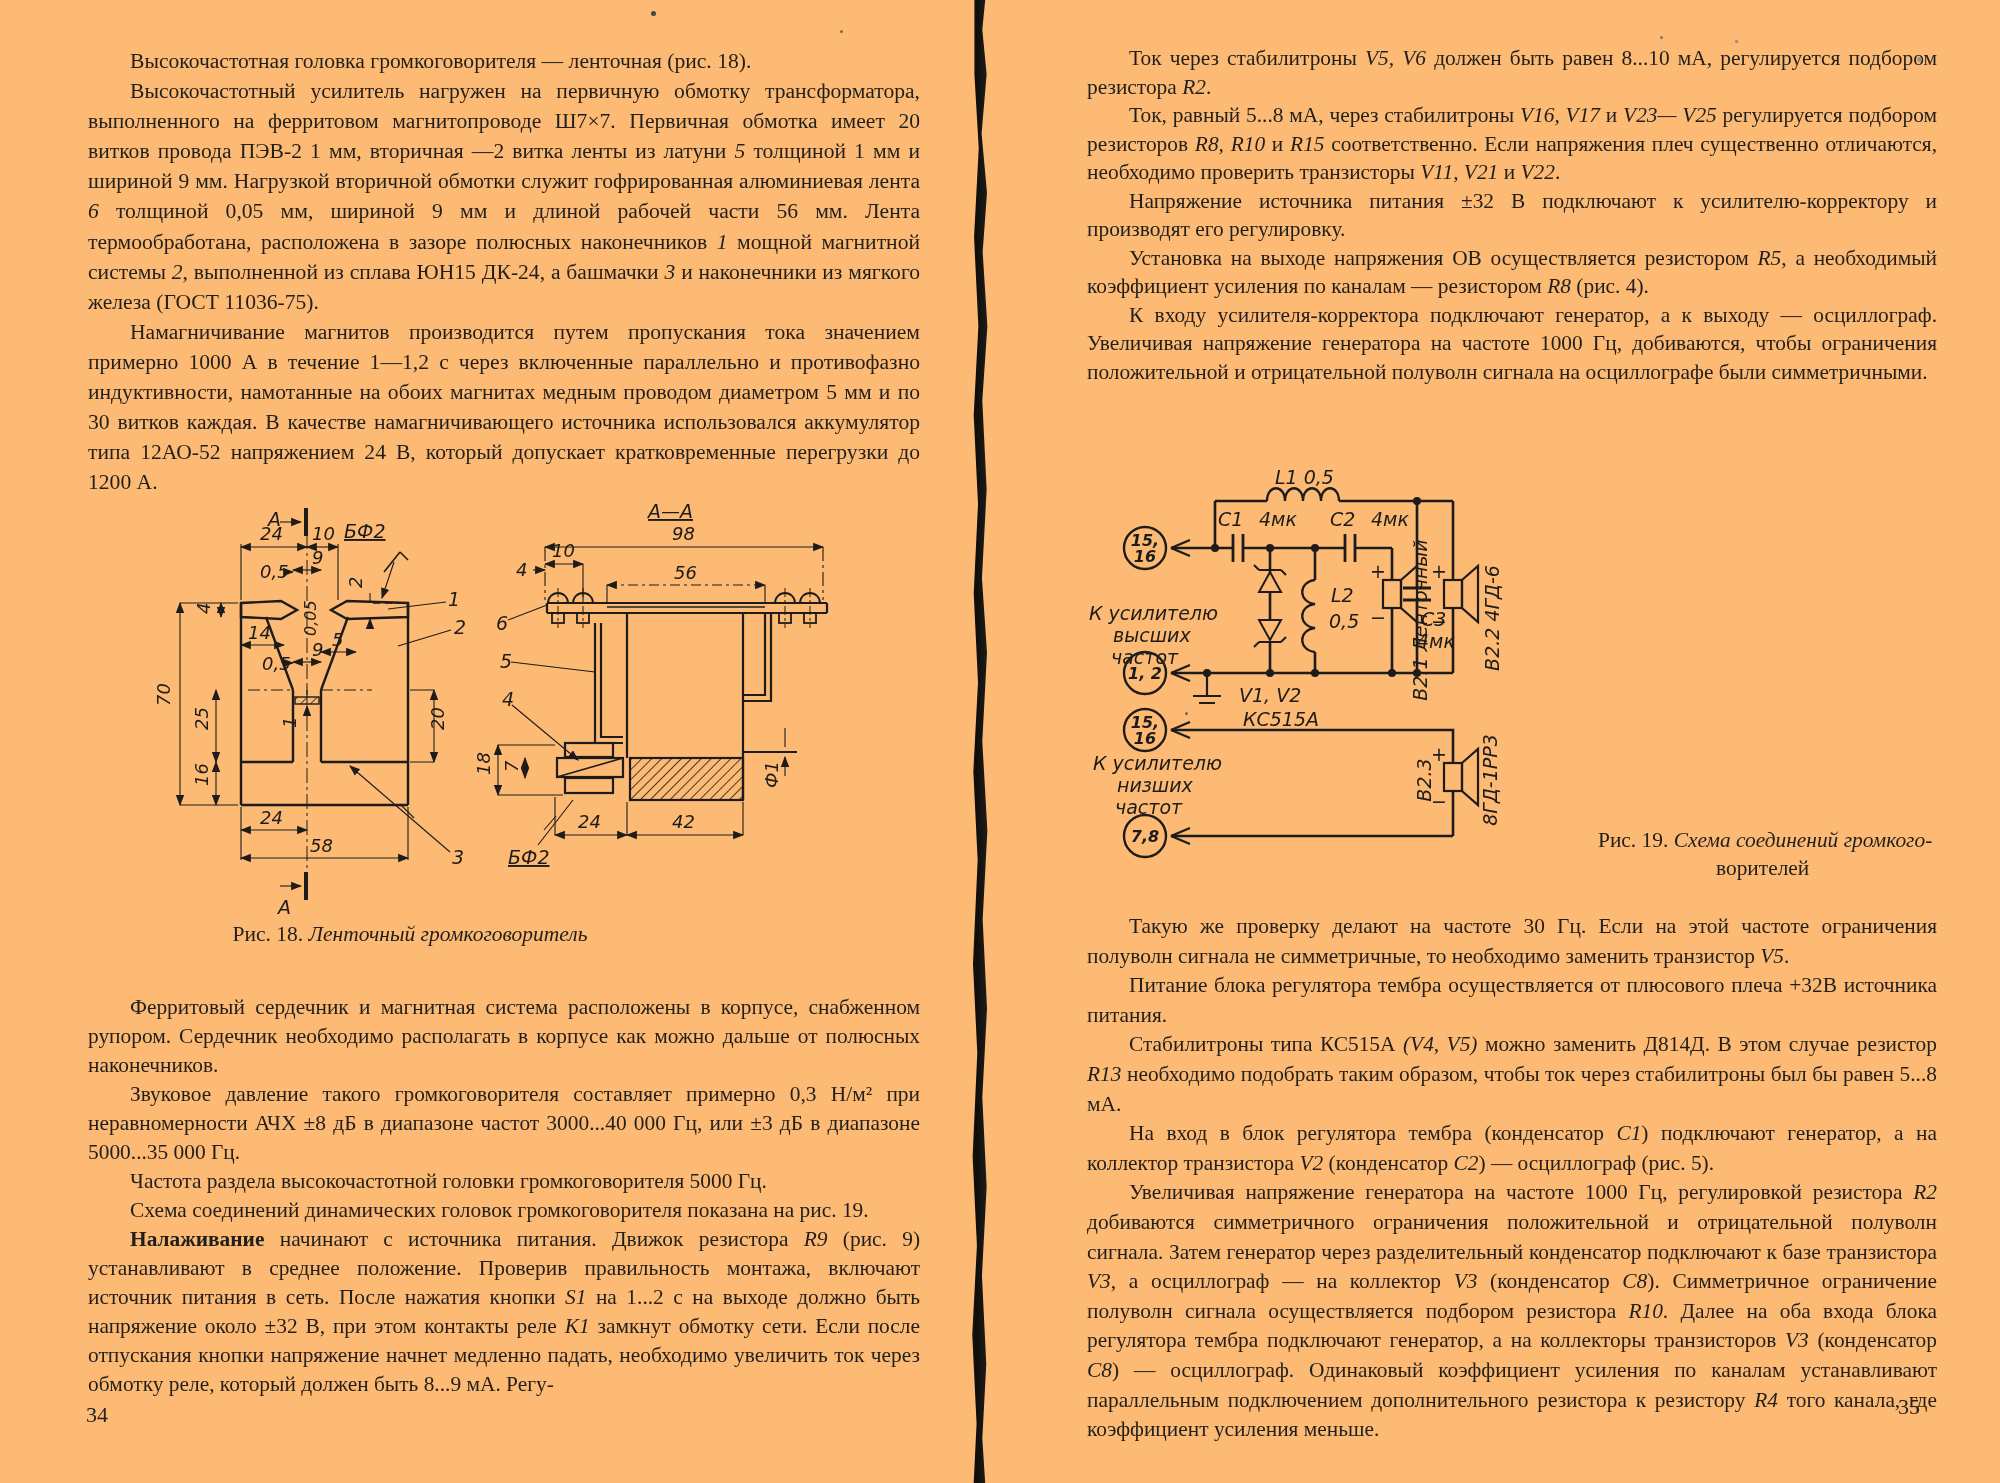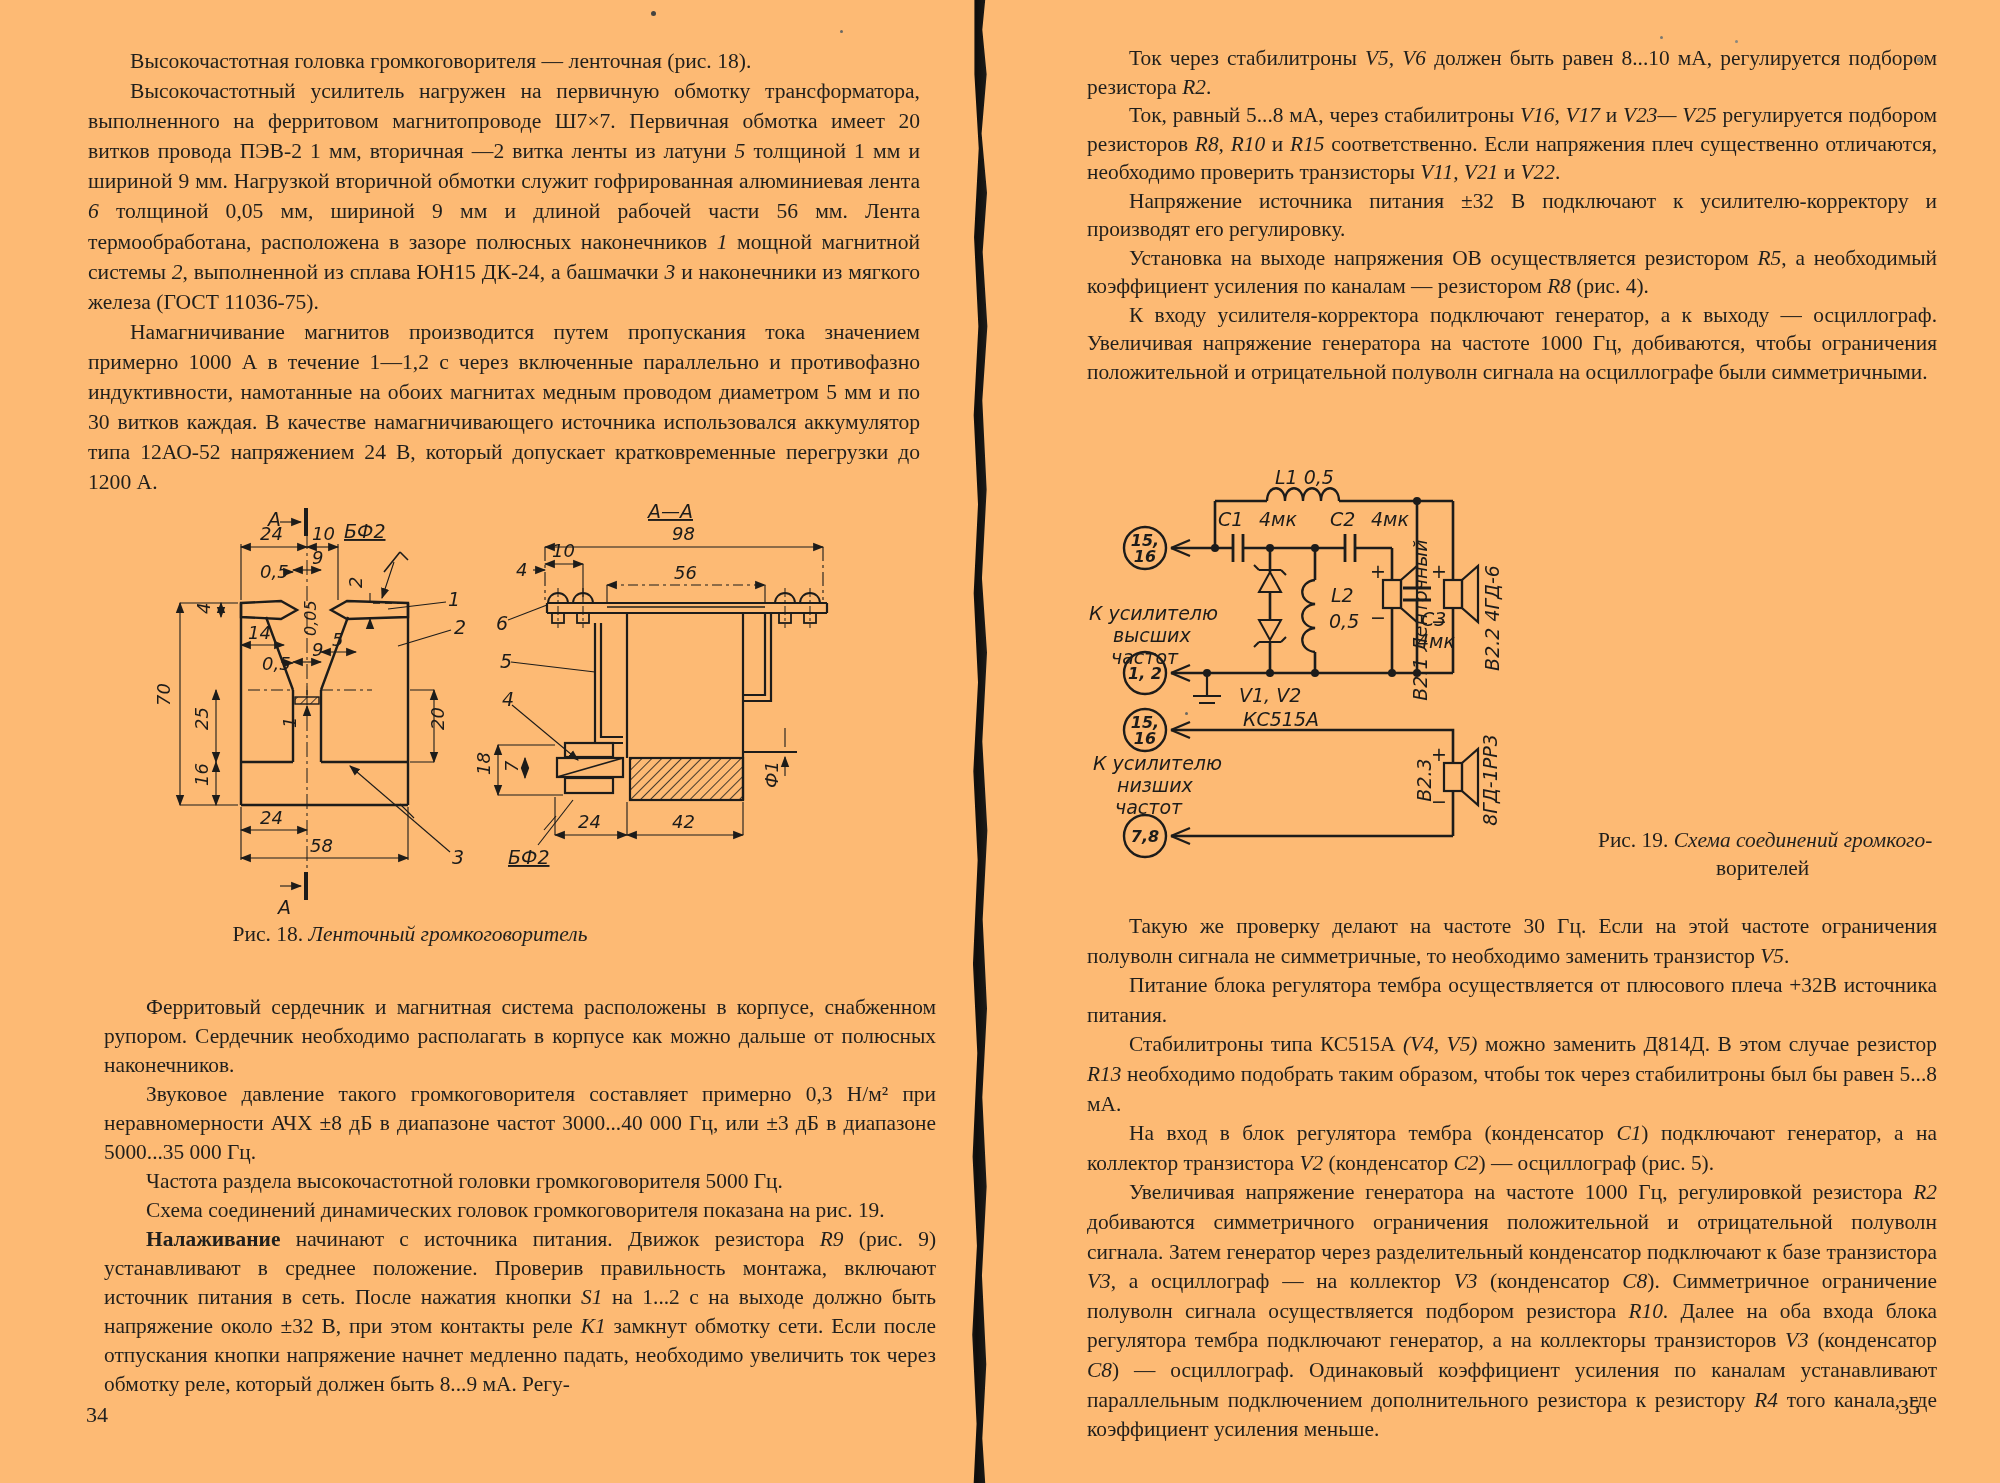--- a/index.html
+++ b/index.html
@@ -4,21 +4,21 @@
 <style>
   html,body{margin:0;padding:0;background:#d8d6d0;}
   .scan{position:relative;width:2000px;height:1483px;background:#fdba74;overflow:hidden;
         font-family:"Liberation Serif",serif;color:#201f1c;}
   
   .col{position:absolute;text-align:justify;}
   .col p{margin:0;text-indent:42px;hyphens:none;}
   .col p i{font-style:italic;}
   .col p b{font-weight:bold;}
   .col-lt{left:88px;top:46px;width:832px;font-size:21.6px;line-height:30.1px;}
-  .col-lb{left:88px;top:993px;width:832px;font-size:21.4px;line-height:29px;margin-left:16px;}
+  .col-lb{left:88px;top:993px;width:832px;font-size:21.4px;line-height:29px;}
   .col-rt{left:1087px;top:44px;width:850px;font-size:21.4px;line-height:28.5px;}
   .col-rb{left:1087px;top:893px;width:850px;font-size:21.4px;line-height:29.6px;margin-top:19px;}
   .pagenum{position:absolute;font-size:22px;color:#232220;}
   .pagenum-l{left:86px;top:1402px;}
   .pagenum-r{left:1898px;top:1347px;margin-top:47px;}
   
   .cap18{position:absolute;left:130px;top:922px;width:560px;text-align:center;
          font-size:21.5px;}
   .cap18 b,.cap19 b{font-weight:normal;}
   .cap19{position:absolute;left:1598px;top:826px;width:345px;font-size:21.4px;line-height:28px;

